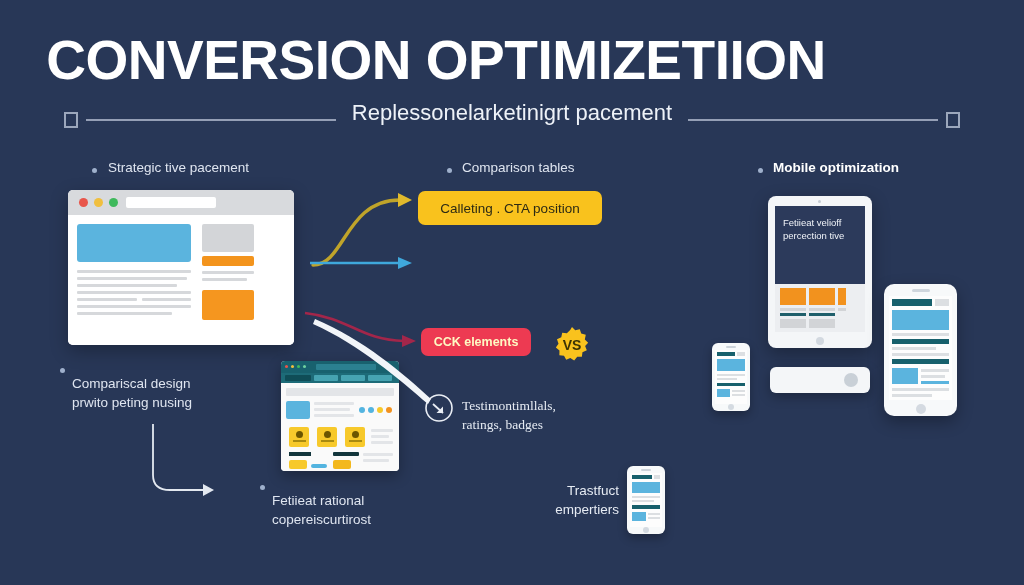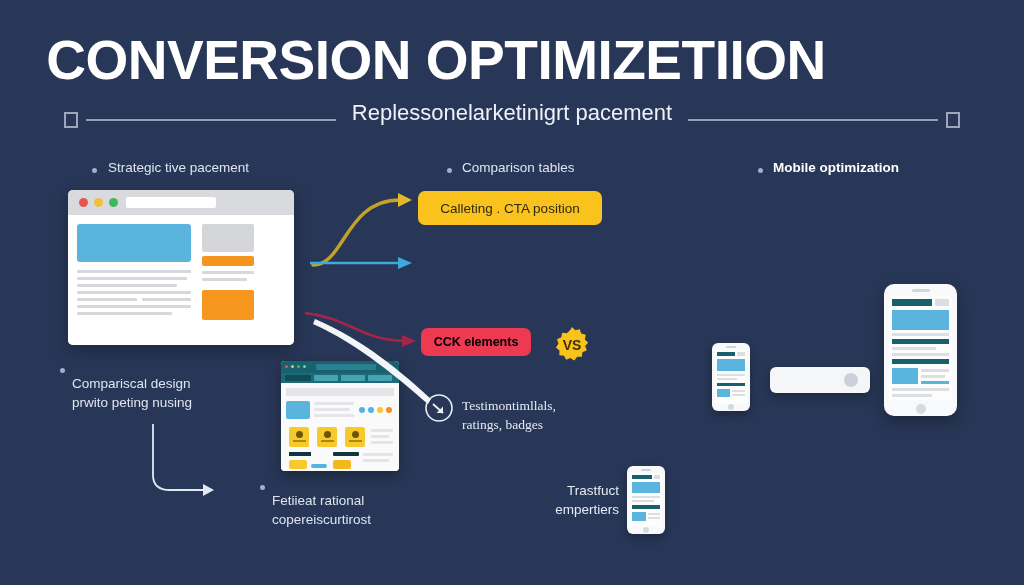--- a/index.html
+++ b/index.html
@@ -119,21 +119,21 @@
   .phoneBottom .scr{position:absolute;left:3px;top:7px;width:32px;height:54px;background:#fdfdfd;overflow:hidden;}
   .phoneBottom .home{position:absolute;left:50%;bottom:1px;margin-left:-3px;width:6px;height:6px;border-radius:50%;background:#d4dae1;}
 
   
   .pill{
     position:absolute;border-radius:7px;display:flex;align-items:center;
     justify-content:center;font-size:13.5px;white-space:nowrap;
   }
   .pill.yellow{left:418px;top:183px;width:184px;height:34px;background:#f9c21d;color:#2c2a14;margin-top:8px;}
   .pill.blue{left:418px;top:246px;width:205px;height:34px;background:#53b4e0;color:#ffffff;font-weight:bold;}
-  .pill.red{left:421px;top:328px;width:110px;height:28px;background:#ed3a52;color:#000000;font-weight:bold;font-size:12.5px;}
+  .pill.red{left:421px;top:328px;width:110px;height:28px;background:#ed3a52;color:#fef9c3;font-weight:bold;font-size:12.5px;}
 
   
   .vs{position:absolute;left:553px;top:326px;width:38px;height:38px;}
   .vs span{
     position:absolute;inset:0;display:flex;align-items:center;justify-content:center;
     font-size:14px;font-weight:bold;color:#3b3305;
   }
 
   
   .circleArrow{position:absolute;left:424px;top:393px;width:30px;height:30px;}
@@ -296,20 +296,42 @@
       <div style="position:absolute;left:2px;top:23px;width:28px;height:2px;background:#dcdfe2;"></div>
       <div style="position:absolute;left:2px;top:27px;width:22px;height:2px;background:#dcdfe2;"></div>
       <div style="position:absolute;left:2px;top:32px;width:28px;height:4px;background:#17606c;"></div>
       <div style="position:absolute;left:2px;top:39px;width:14px;height:9px;background:#5bb4de;"></div>
       <div style="position:absolute;left:18px;top:40px;width:12px;height:2px;background:#dcdfe2;"></div>
       <div style="position:absolute;left:18px;top:44px;width:12px;height:2px;background:#dcdfe2;"></div>
     </div>
     <div class="home"></div>
   </div>
 
+  <div class="tablet">
+    <div class="cam"></div>
+    <div class="scr">
+      <div class="screentext">
+        <div>Fetiieat velioff</div>
+        <div>percection tive</div>
+      </div>
+      <div class="lower">
+        <div class="tb-or" style="left:5px;top:4px;width:26px;height:17px;"></div>
+        <div class="tb-or" style="left:34px;top:4px;width:26px;height:17px;"></div>
+        <div class="tb-or" style="left:63px;top:4px;width:8px;height:17px;"></div>
+        <div class="tb-gr" style="left:5px;top:24px;width:26px;height:3px;"></div>
+        <div class="tb-dk" style="left:5px;top:29px;width:26px;height:3px;"></div>
+        <div class="tb-gr" style="left:34px;top:24px;width:26px;height:3px;"></div>
+        <div class="tb-dk" style="left:34px;top:29px;width:26px;height:3px;"></div>
+        <div class="tb-gr" style="left:63px;top:24px;width:8px;height:3px;"></div>
+        <div class="tb-gr" style="left:5px;top:35px;width:26px;height:9px;"></div>
+        <div class="tb-gr" style="left:34px;top:35px;width:26px;height:9px;"></div>
+      </div>
+    </div>
+    <div class="home"></div>
+  </div>
 
   <div class="phoneBig">
     <div class="spk"></div>
     <div class="scr">
       <div class="pb-dk" style="left:3px;top:3px;width:40px;height:7px;"></div>
       <div class="pb-gr" style="left:46px;top:3px;width:14px;height:7px;"></div>
       <div class="pb-bl" style="left:3px;top:14px;width:57px;height:20px;"></div>
       <div class="pb-gr" style="left:3px;top:37px;width:57px;height:3px;"></div>
       <div class="pb-dk" style="left:3px;top:43px;width:57px;height:5px;"></div>
       <div class="pb-gr" style="left:3px;top:51px;width:44px;height:3px;"></div>

